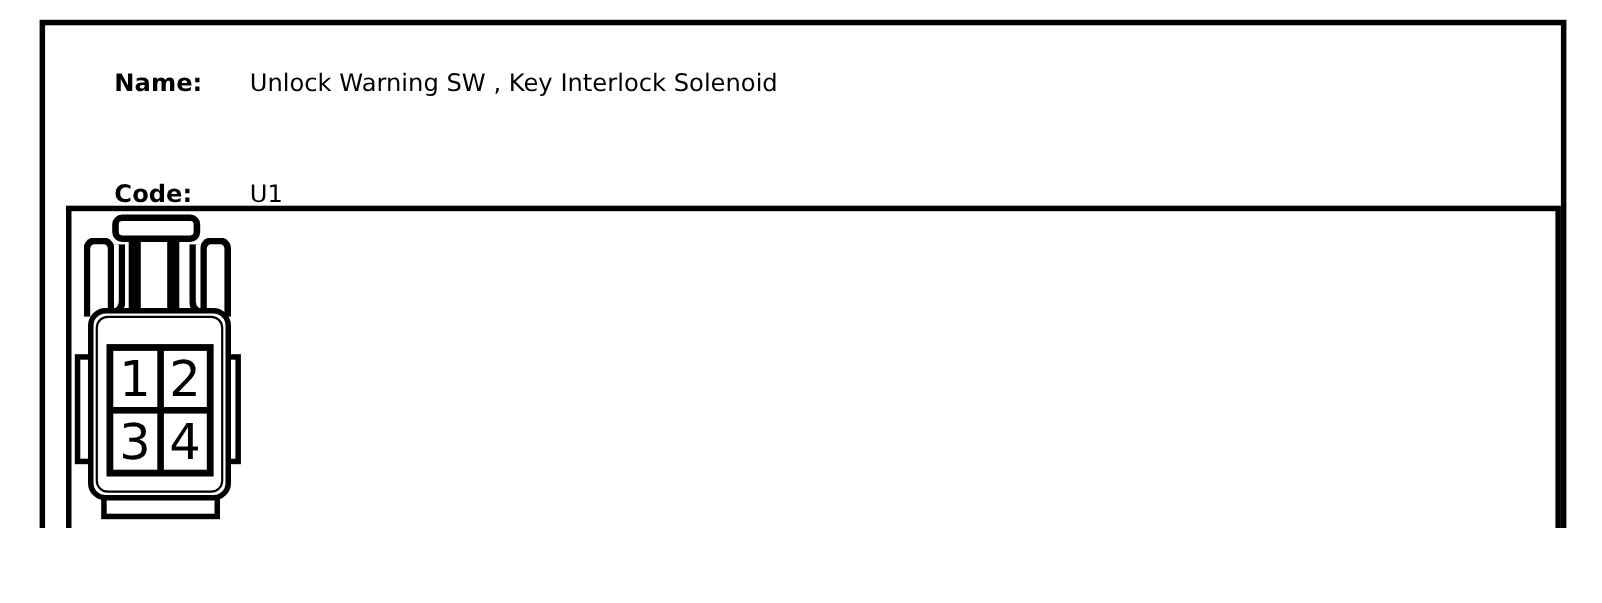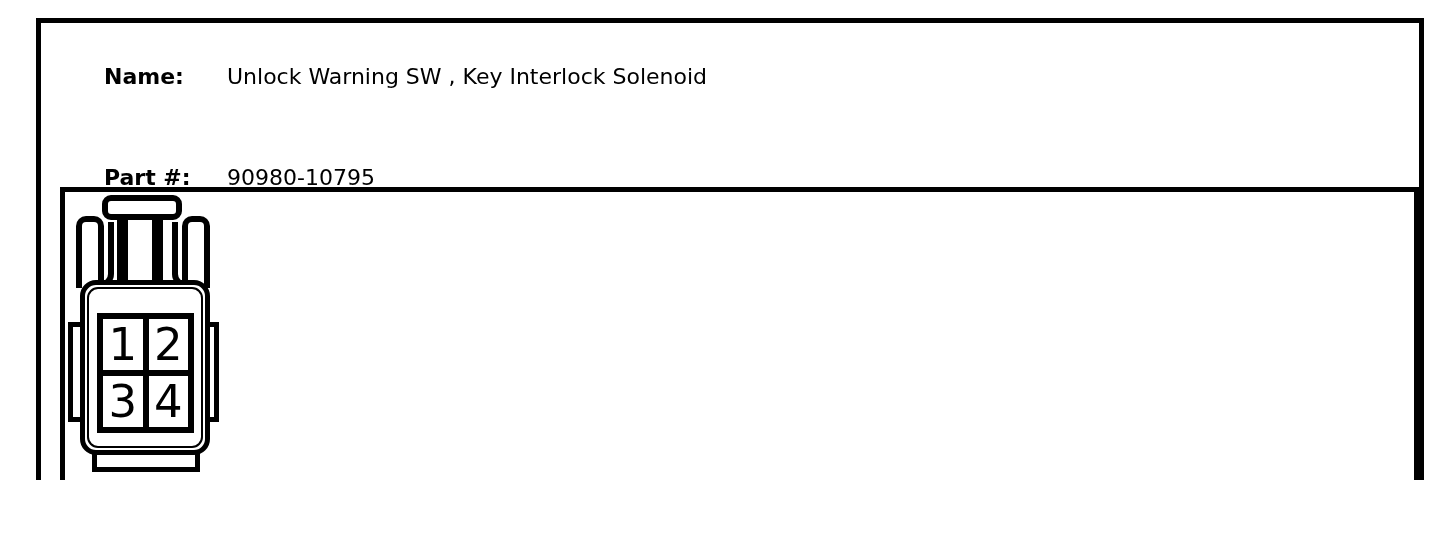--- a/index.html
+++ b/index.html
@@ -55,20 +55,23 @@
 
 <div class="page">
 
   <div class="abs frame"></div>
 
   <div class="abs header">
     <div class="hrow">
       <span class="hlbl">Name:</span><span class="hval">Unlock Warning SW , Key Interlock Solenoid</span>
     </div>
     <div class="hrow">
+      <span class="hlbl">Code:</span><span class="hval">U1</span>
+    </div>
+    <div class="hrow">
       <span class="hlbl">Part #:</span><span class="hval">90980-10795</span>
     </div>
     <div class="hrow">
       <span class="hlbl">Color:</span><span class="hval">White</span>
     </div>
   </div>
 
   <div class="abs diagram-box"></div>
   <div class="abs next-row-edge"></div>
 

